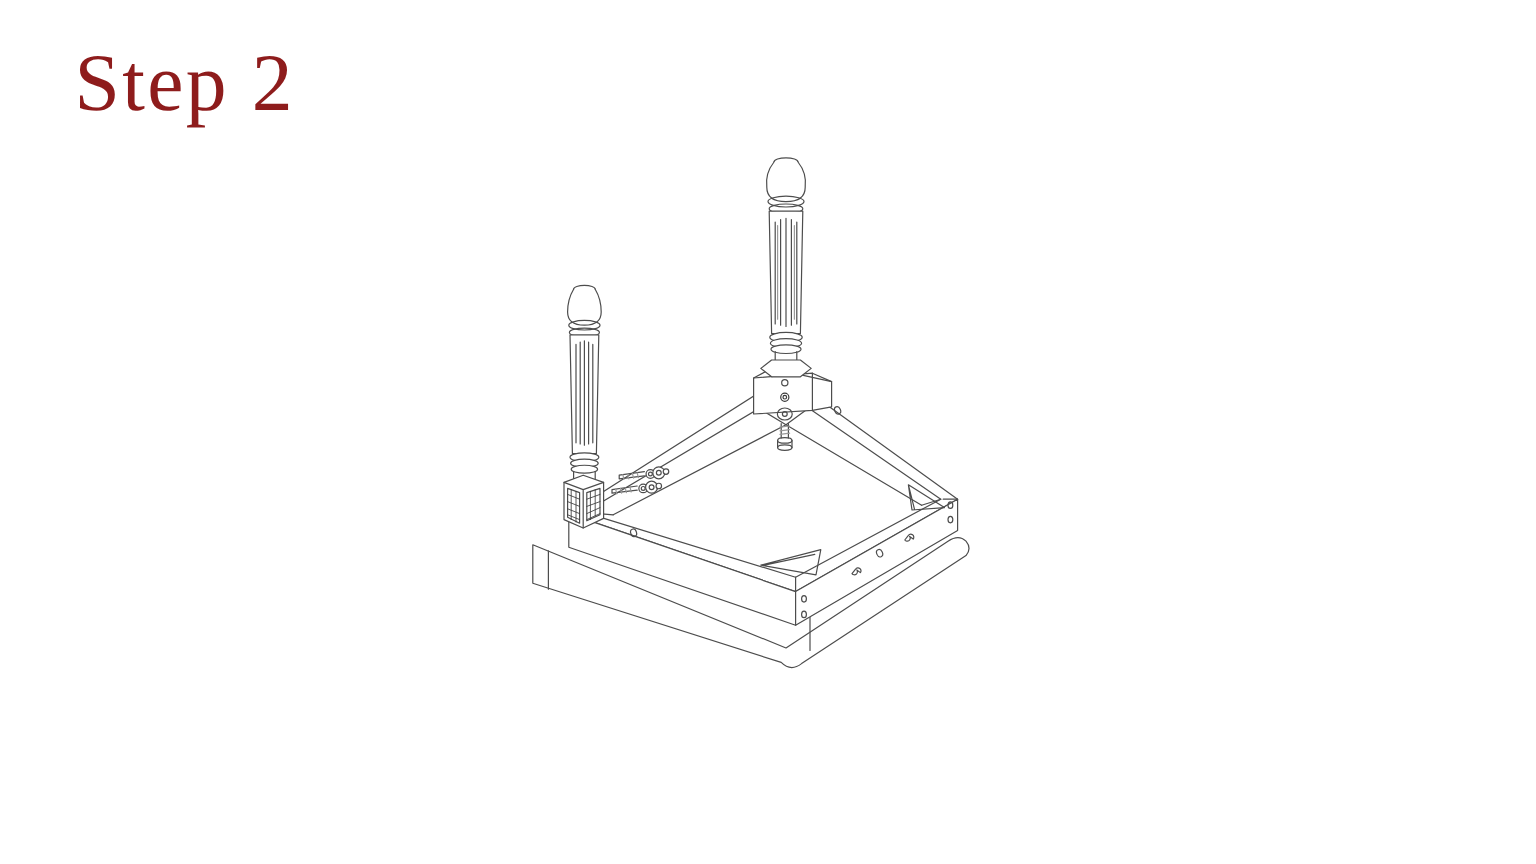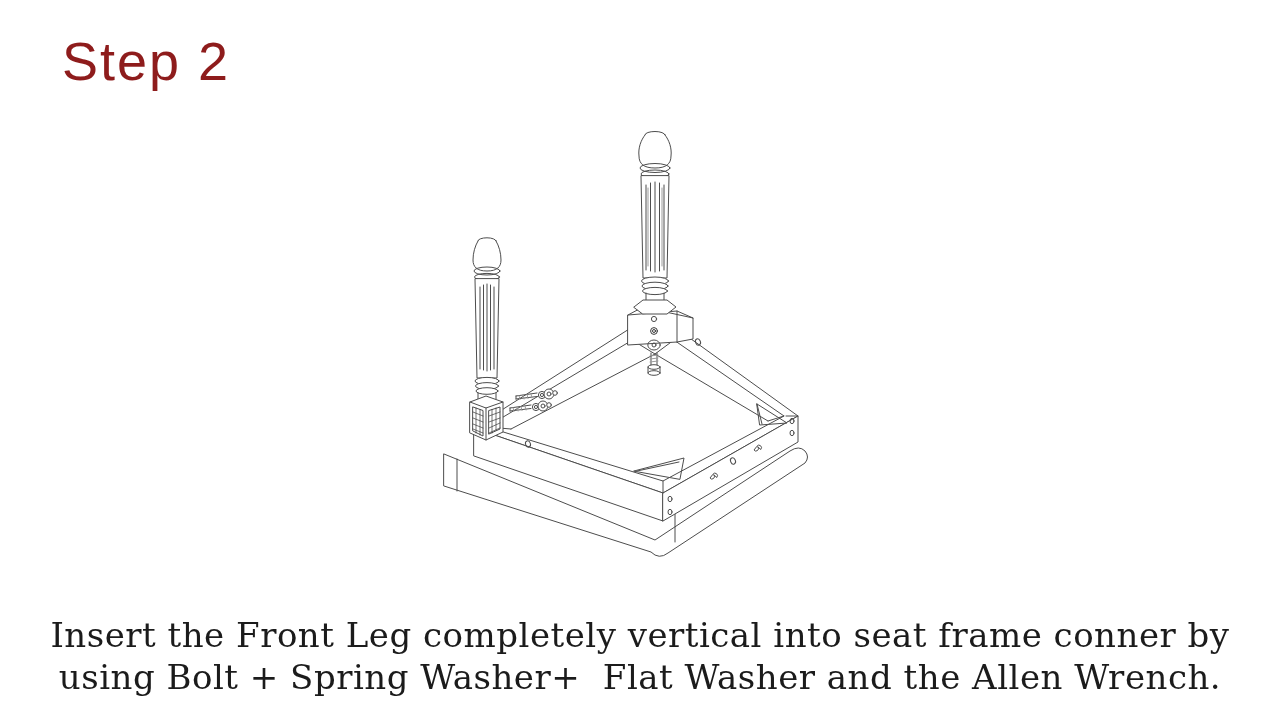--- a/index.html
+++ b/index.html
@@ -4,23 +4,23 @@
 <style>
   html,body{margin:0;padding:0;}
   body{
     width:1280px;height:720px;position:relative;overflow:hidden;
     background:#fff;
     font-family:"DejaVu Serif","Liberation Serif",serif;
   }
   .page{position:absolute;inset:0;background:var(--page-bg,#fff);}
   .step-title{
     position:absolute;left:62px;top:30px;margin:0;
-    font-size:54px;font-weight:400;letter-spacing:2px;
+    font-size:68px;font-weight:400;letter-spacing:2px;
     color:var(--title-color,#8e1c1c);
-    font-family:Liberation Sans, sans-serif;
+    font-family:Liberation Serif, serif;
   }
   .figure{position:absolute;left:430px;top:110px;width:700px;height:500px;}
   .figure svg{display:block;width:100%;height:100%;}
   .caption{
     position:absolute;left:0;top:614px;width:1280px;
     text-align:center;color:var(--caption-color,#1b1b1b);
     font-size:34px;line-height:42px;letter-spacing:.5px;
     font-family:"DejaVu Serif","Liberation Serif",serif;
   }
   .caption div{white-space:pre-wrap;}
@@ -162,18 +162,14 @@
           <circle class="ln wh" cx="106" cy="297" r="3.6"></circle>
             <circle class="ln" cx="106" cy="297" r="1.6"></circle>
           <circle class="ln wh" cx="113" cy="296" r="5"></circle>
             <circle class="ln" cx="113" cy="296" r="2"></circle>
           <circle class="ln wh" cx="119" cy="295" r="2.3"></circle>
         </g>
       </g>
     </svg>
   </div>
 
-  <div class="caption">
-    <div>Insert the Front Leg completely vertical into seat frame conner by</div>
-    <div>using Bolt + Spring Washer+  Flat Washer and the Allen Wrench.</div>
-  </div>
 
 </div>
 
 </body></html>

